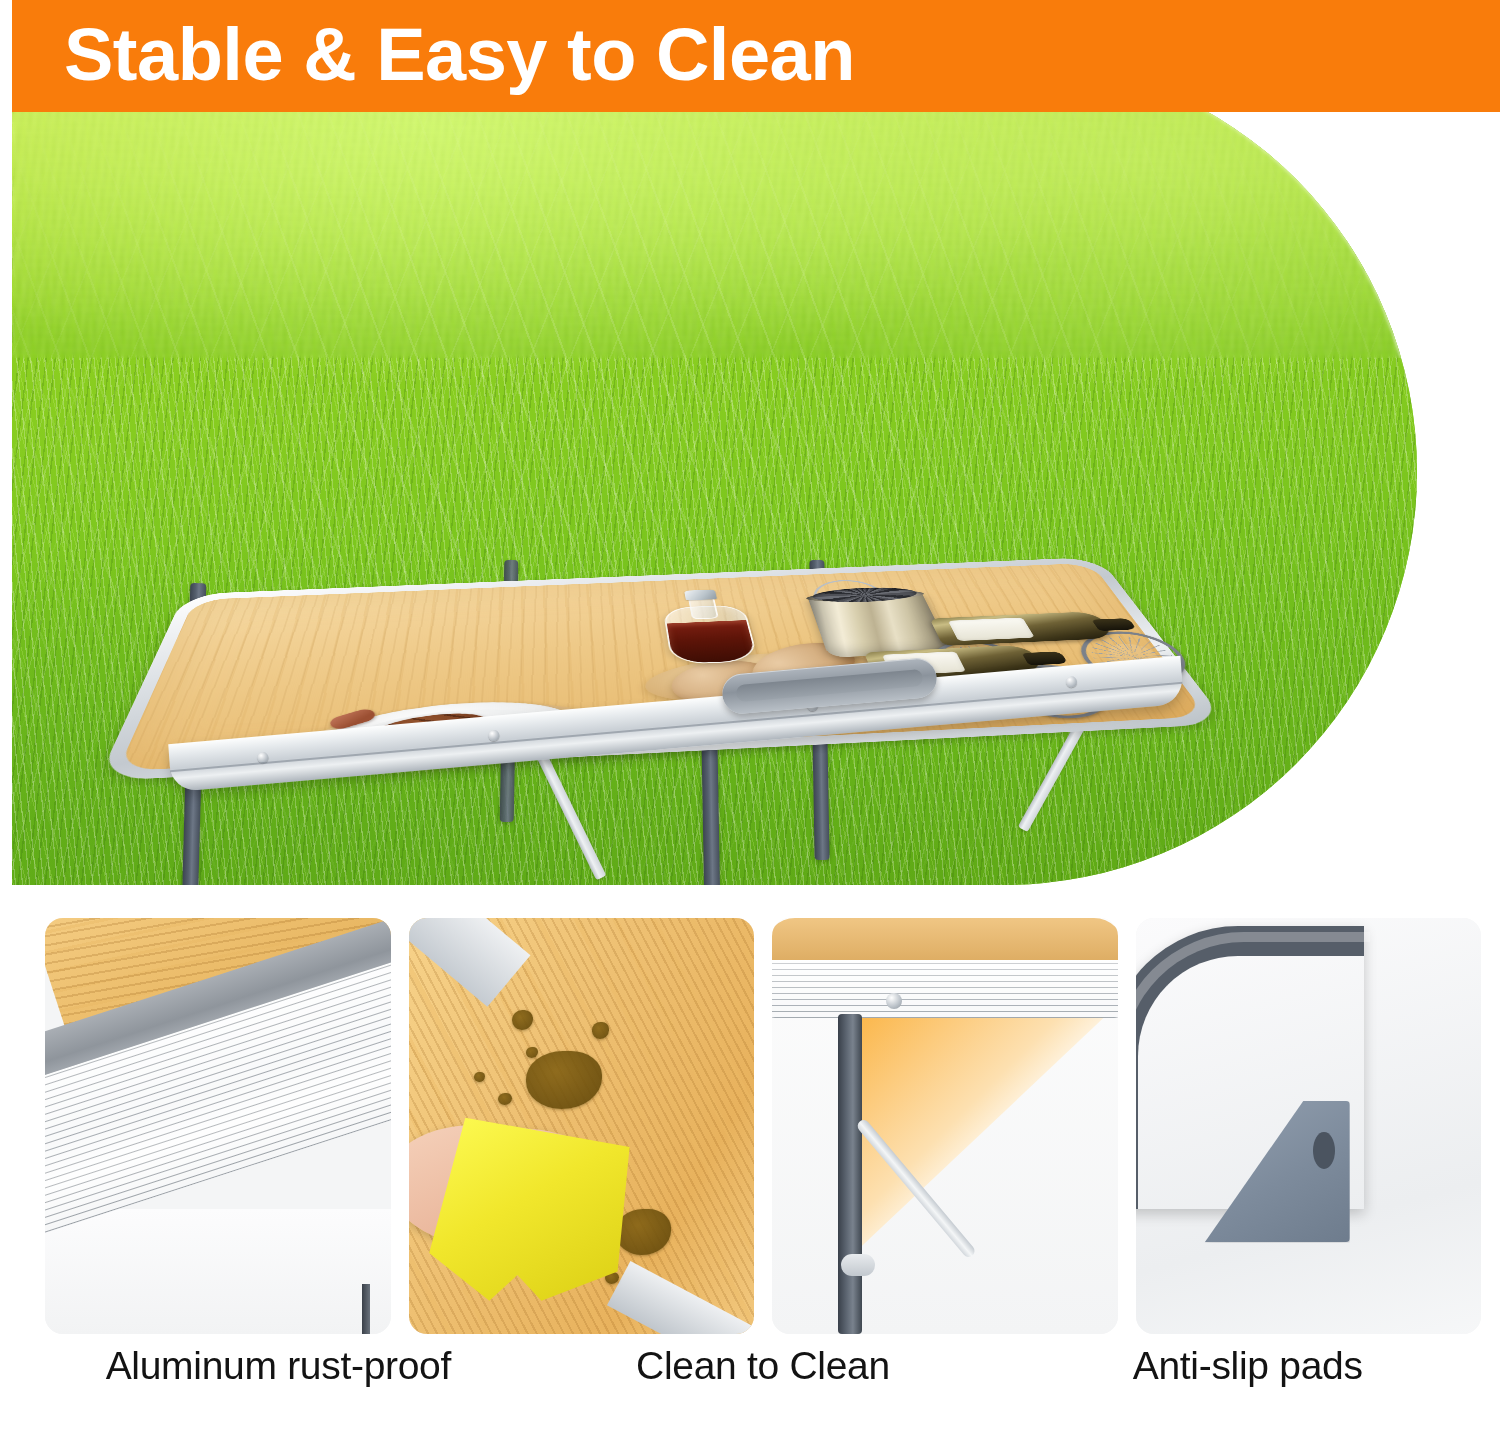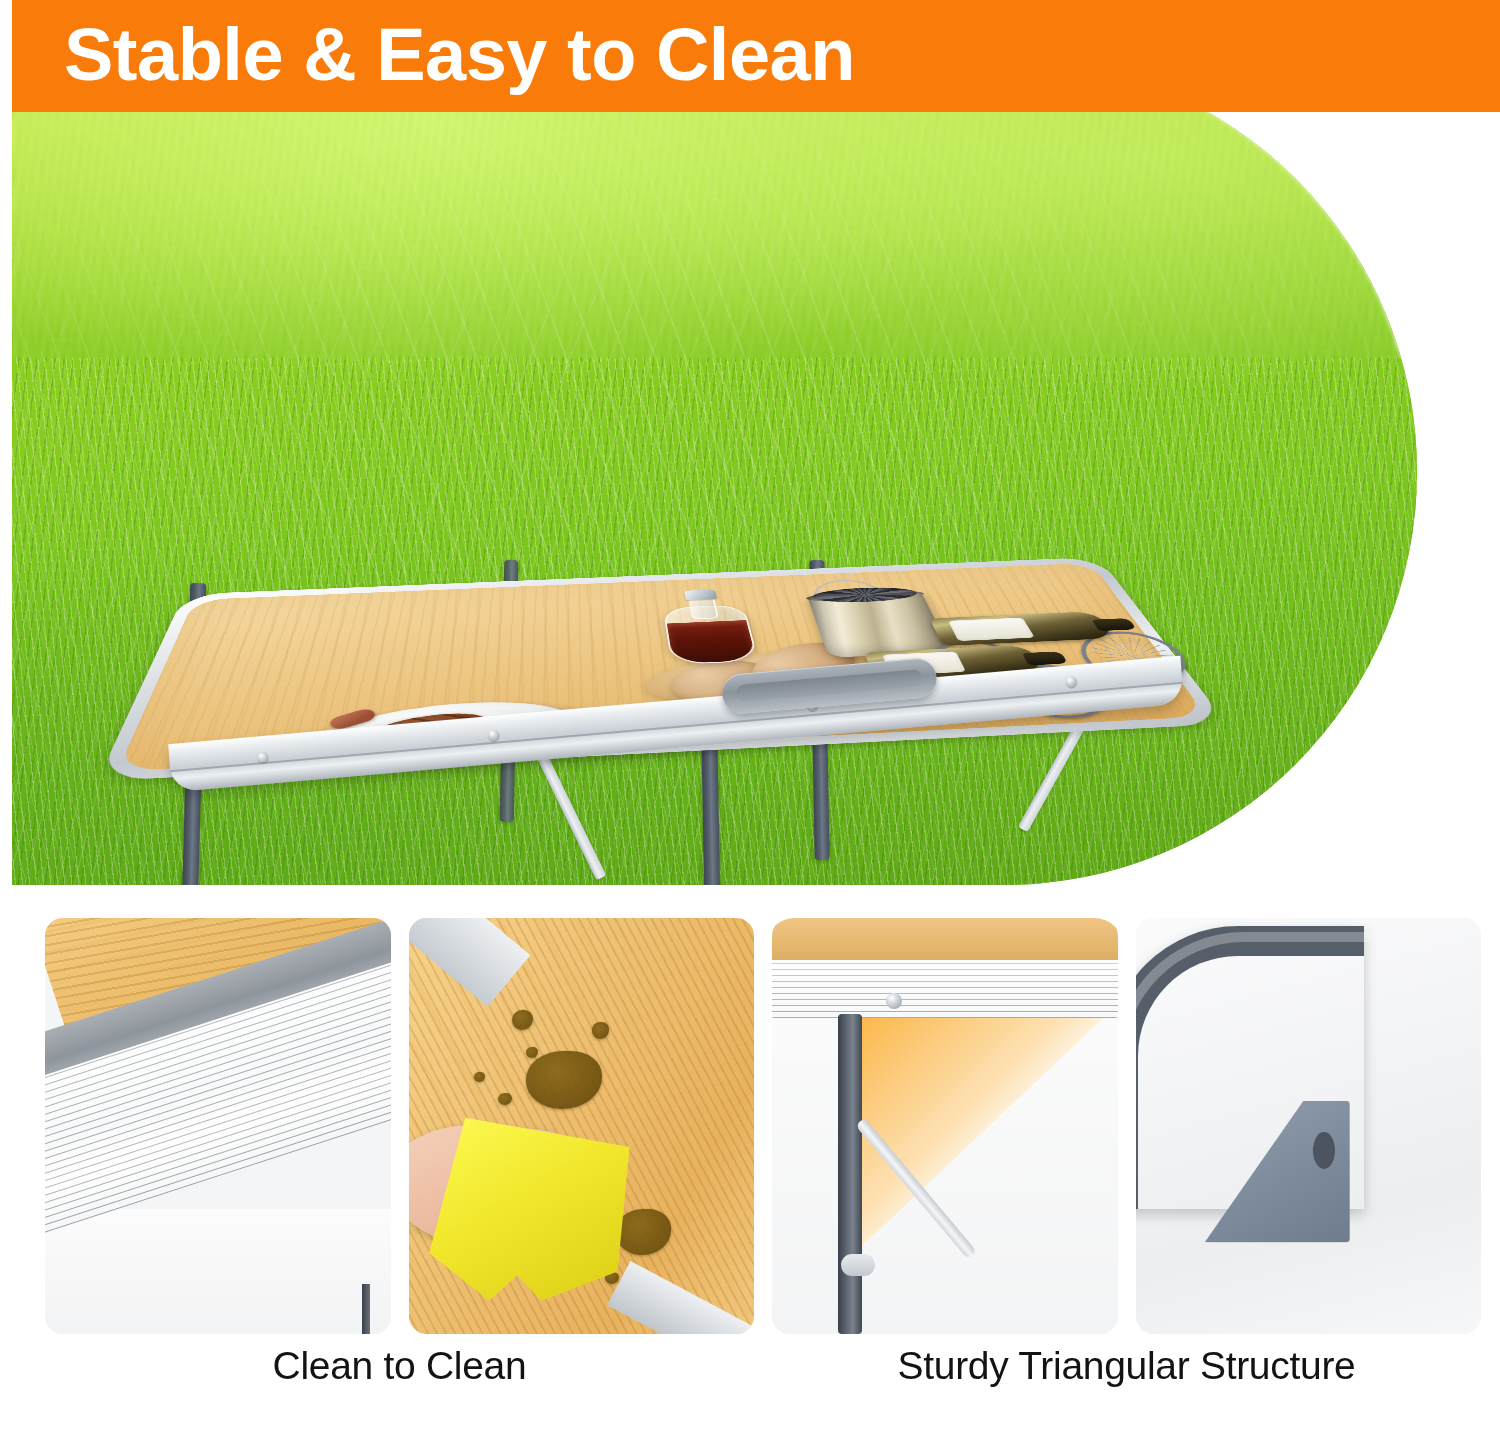--- a/index.html
+++ b/index.html
@@ -685,17 +685,18 @@
       <div class="p4-bg"></div>
       <div class="p4-tube"></div>
       <div class="p4-tube-hl"></div>
       <div class="p4-pad">
         <div class="p4-hole"></div>
       </div>
     </div>
   </div>
 
   <div class="captions">
+    <div class="caption">Aluminum rust-proof</div>
     <div class="caption">Clean to Clean</div>
-    <div class="caption">Sturdy Triangular Structure</div>
+    <div class="caption">Anti-slip pads</div>
   </div>
 
 </div>
 
 </body></html>

